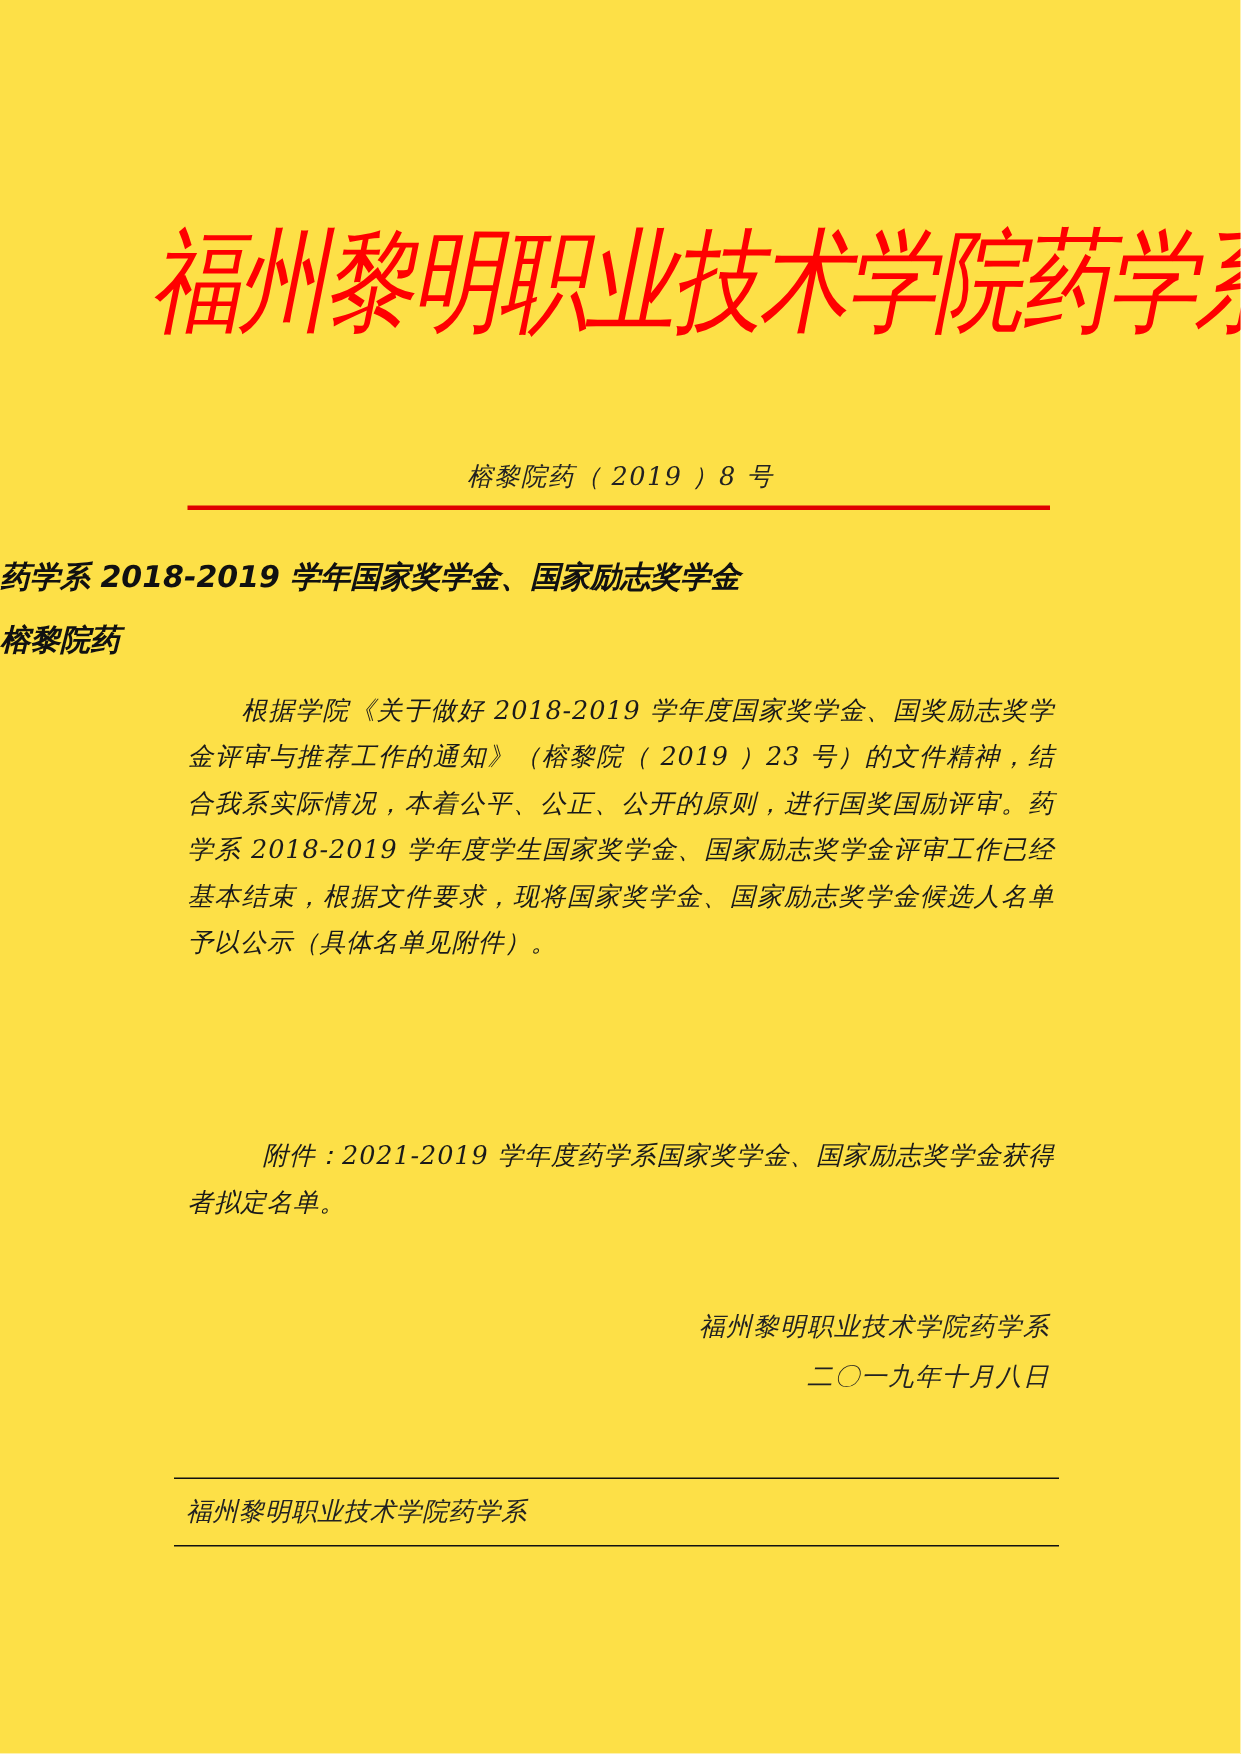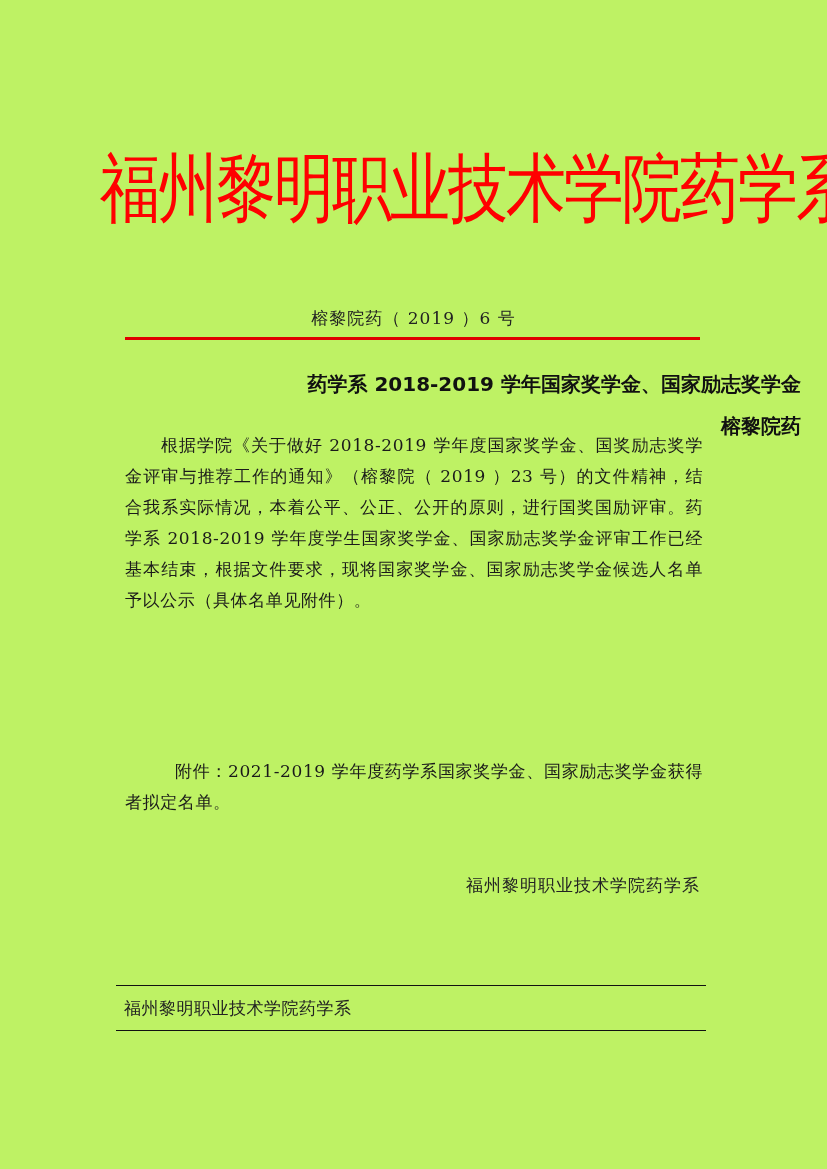--- a/index.html
+++ b/index.html
@@ -13,21 +13,22 @@
       position: relative;
       overflow: hidden;
       font-family: "DejaVu Serif", "Liberation Serif", serif;
       color: #1a1a1a;
     }
     .page {
       position: absolute;
       left: 0; top: 0;
       width: 827px;
       height: 1169px;
-      background: #bef264;
+      background: #fde047;
+      font-style: italic;
     }
     .masthead {
       position: absolute;
       left: 100px;
       top: 128px;
       width: 627px;
       text-align: center;
       color: #ff0000;
       font-family: "DejaVu Sans", "Liberation Sans", sans-serif;
       font-size: 60px;
@@ -53,21 +54,21 @@
       left: 125px;
       top: 337px;
       width: 575px;
       height: 3px;
       background: #e00000;
     }
     .title {
       position: absolute;
       left: 0;
       width: 801px;
-      text-align: right;
+      text-align: left;
       font-family: "DejaVu Sans", "Liberation Sans", sans-serif;
       font-weight: bold;
       font-size: 20px;
       line-height: 28px;
       color: #111;
       white-space: nowrap;
     }
     .title.l1 { top: 370px; }
     .title.l2 { top: 412px; }
     .body-text {
@@ -76,21 +77,21 @@
       width: 578px;
       font-size: 17px;
       line-height: 31px;
       color: #1a1a1a;
       text-align: justify;
       letter-spacing: 0.6px;
     }
     .body-text p {
       margin: 0;
     }
-    .para1 { top: 430px; }
+    .para1 { top: 459px; }
     .para2 { top: 639px; }
     .para3 { top: 756px; }
     .indent { text-indent: 36px; }
     .indent-attach { text-indent: 50px; }
     .signature {
       position: absolute;
       right: 127px;
       width: 400px;
       text-align: right;
       font-size: 17px;
@@ -131,35 +132,36 @@
       white-space: nowrap;
     }
   </style>
 </head>
 <body>
 
 <div class="page">
 
   <div class="masthead">福州黎明职业技术学院药学系</div>
 
-  <div class="doc-number">榕黎院药（ 2019 ）6 号</div>
+  <div class="doc-number">榕黎院药（ 2019 ）8 号</div>
 
   <div class="red-rule"></div>
 
   <div class="title l1">药学系 2018-2019 学年国家奖学金、国家励志奖学金</div>
   <div class="title l2">榕黎院药</div>
 
   <div class="body-text para1">
     <p class="indent">根据学院《关于做好 2018-2019 学年度国家奖学金、国奖励志奖学金评审与推荐工作的通知》（榕黎院（ 2019 ）23 号）的文件精神，结合我系实际情况，本着公平、公正、公开的原则，进行国奖国励评审。药学系 2018-2019 学年度学生国家奖学金、国家励志奖学金评审工作已经基本结束，根据文件要求，现将国家奖学金、国家励志奖学金候选人名单予以公示（具体名单见附件）。</p>
   </div>
 
 
   <div class="body-text para3">
     <p class="indent-attach">附件：2021-2019 学年度药学系国家奖学金、国家励志奖学金获得者拟定名单。</p>
   </div>
 
   <div class="signature sig-org">福州黎明职业技术学院药学系</div>
+  <div class="signature sig-date">二〇一九年十月八日</div>
 
   <div class="footer-rule top"></div>
   <div class="footer-left">福州黎明职业技术学院药学系</div>
   <div class="footer-rule bottom"></div>
 
 </div>
 
 </body></html>

